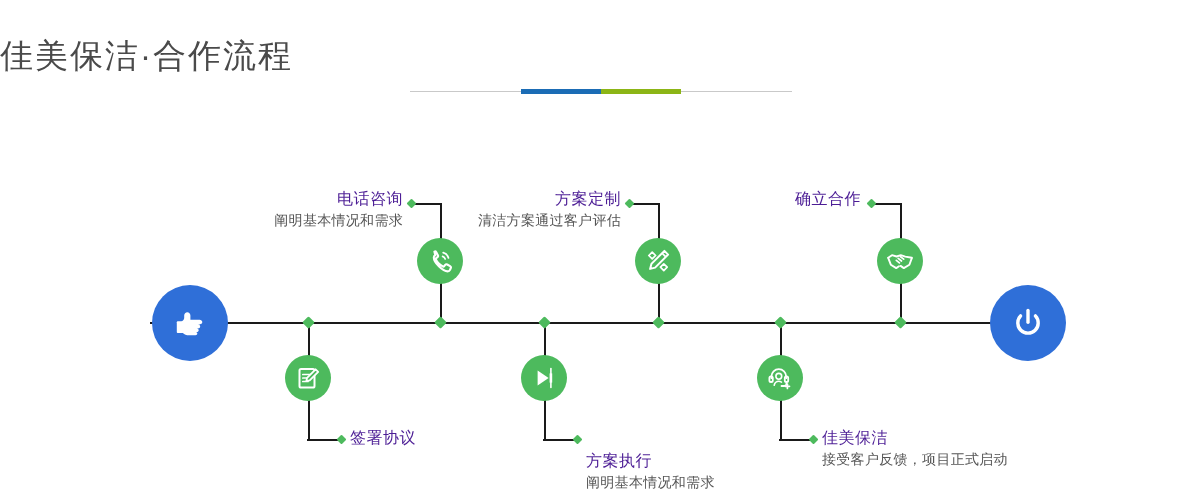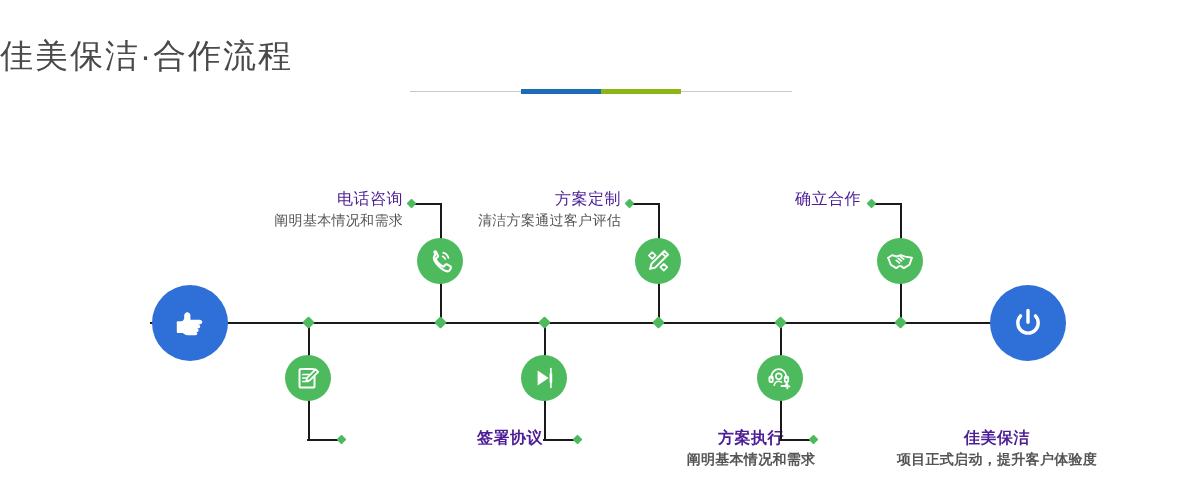--- a/index.html
+++ b/index.html
@@ -149,21 +149,21 @@
     color: #4c1d95;
     letter-spacing: 0.5px;
   }
   .label .ld {
     font-size: 14px;
     line-height: 20px;
     color: #555555;
     letter-spacing: 0.3px;
   }
   .label.right-align { text-align: right; }
-  .label.left-align  { text-align: center; font-weight: bold; }
+  .label.left-align  { text-align: left; }
 </style>
 </head>
 <body>
 
 <div id="page">
 
   <div class="header">
     <h1 class="title">佳美保洁·合作流程</h1>
     <div class="divider">
       <div class="rule"></div>
@@ -259,21 +259,21 @@
   <div class="diamond small" style="left:574px; top:436px;"></div>
   <div class="node-circle" style="left:521px; top:355px;">
     <span>
       <svg width="30" height="30" viewBox="0 0 30 30">
         <path fill="#ffffff" d="M8.6 7.4l11 7.6-11 7.6z"></path>
         <rect x="20.6" y="10.4" width="2.6" height="9.2" fill="#ffffff"></rect>
         <line x1="21.9" y1="5.6" x2="21.9" y2="24.4" stroke="#ffffff" stroke-width="1.6" stroke-linecap="round"></line>
       </svg>
     </span>
   </div>
-  <div class="label left-align" style="left:586px; top:427px; width:330px;">
+  <div class="label left-align" style="left:586px; top:450px; width:330px;">
     <div class="lt">方案执行</div>
     <div class="ld">阐明基本情况和需求</div>
   </div>
 
   <div class="diamond" style="left:896px; top:318px;"></div>
   <div class="vline" style="left:899.5px; top:203px; height:120px;"></div>
   <div class="hline" style="left:872px; top:203px; width:29px;"></div>
   <div class="diamond small" style="left:868px; top:200px;"></div>
   <div class="node-circle" style="left:877px; top:238px;">
     <span>
@@ -302,16 +302,16 @@
         <path fill="none" stroke="#ffffff" stroke-width="1.8" stroke-linecap="round" d="M21.5 19.2v1.4c0 1.3-1.1 2.4-2.4 2.4h-2.6"></path>
         <circle cx="13.8" cy="13.3" r="2.9" fill="none" stroke="#ffffff" stroke-width="1.6"></circle>
         <path fill="none" stroke="#ffffff" stroke-width="1.6" stroke-linecap="round" d="M9.2 22.2c0.6-2.4 2.4-3.9 4.6-3.9 1 0 1.9 0.3 2.7 0.8"></path>
         <line x1="22.4" y1="21.2" x2="22.4" y2="25.4" stroke="#ffffff" stroke-width="1.7" stroke-linecap="round"></line>
         <line x1="20.3" y1="23.3" x2="24.5" y2="23.3" stroke="#ffffff" stroke-width="1.7" stroke-linecap="round"></line>
       </svg>
     </span>
   </div>
   <div class="label left-align" style="left:822px; top:427px; width:350px;">
     <div class="lt">佳美保洁</div>
-    <div class="ld">项目正式启动，提升客户体验度</div>
+    <div class="ld">接受客户反馈，项目正式启动</div>
   </div>
 
 </div>
 
 </body></html>

